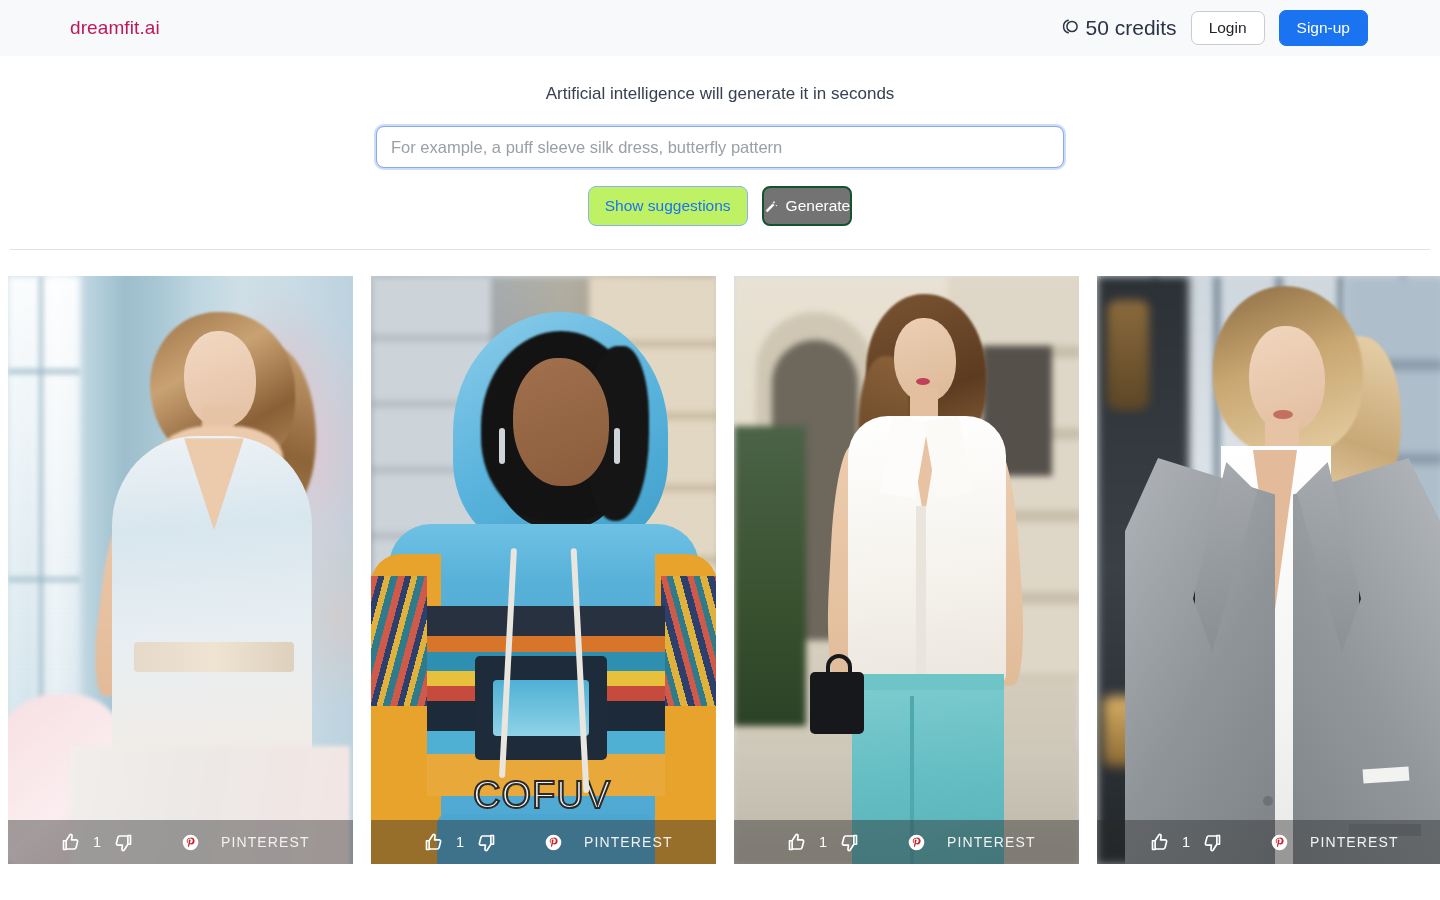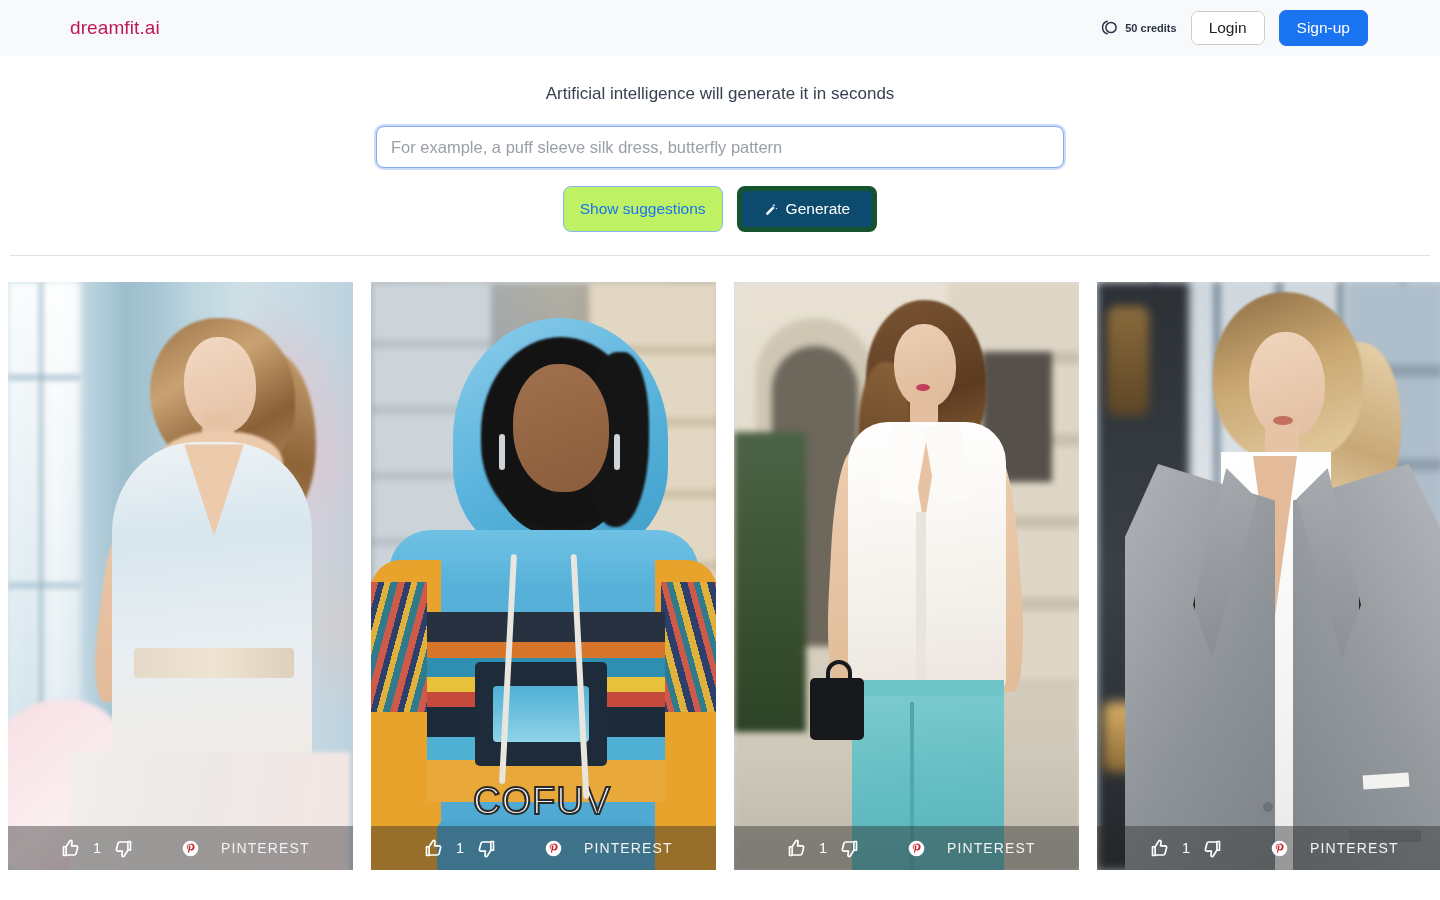--- a/index.html
+++ b/index.html
@@ -20,21 +20,21 @@
   }
   .brand {
     font-size: 19px;
     color: #be185d;
     font-weight: 400;
     letter-spacing: .1px;
   }
   .header-right { display: flex; align-items: center; gap: 14px; }
   .credits {
     display: flex; align-items: center; gap: 7px;
-    font-size: 11px; color: #2b3445; font-weight: bold;
+    font-size: 21px; color: #2b3445;
   }
   .coin-icon { display: block; }
   .btn-login {
     font-size: 15.5px; color: #212529;
     background: #ffffff;
     border: 1px solid #c9ccd1;
     border-radius: 7px;
     padding: 7px 17px;
     cursor: pointer;
     font-family: inherit;
@@ -88,24 +88,24 @@
     font-size: 15.5px; color: #1a73f0;
     background: #bef264;
     border: 1px solid #8ab3f2;
     border-radius: 8px;
     padding: 9px 16px;
     cursor: pointer;
     font-family: inherit;
   }
   .btn-generate {
     font-size: 15.5px; color: #fff;
-    background: #0c4a6e;
-    border: 5px solid #14532d;
+    background: #737373;
+    border: 2px solid #14532d;
     border-radius: 8px;
-    padding: 9px 22px;
+    padding: 9px 0;
     cursor: pointer;
     display: flex; align-items: center; gap: 7px;
     font-family: inherit;
   }
 
   .divider {
     height: 1px; background: #dfe1e5;
     margin: 23px 10px 0 10px;
   }
 

